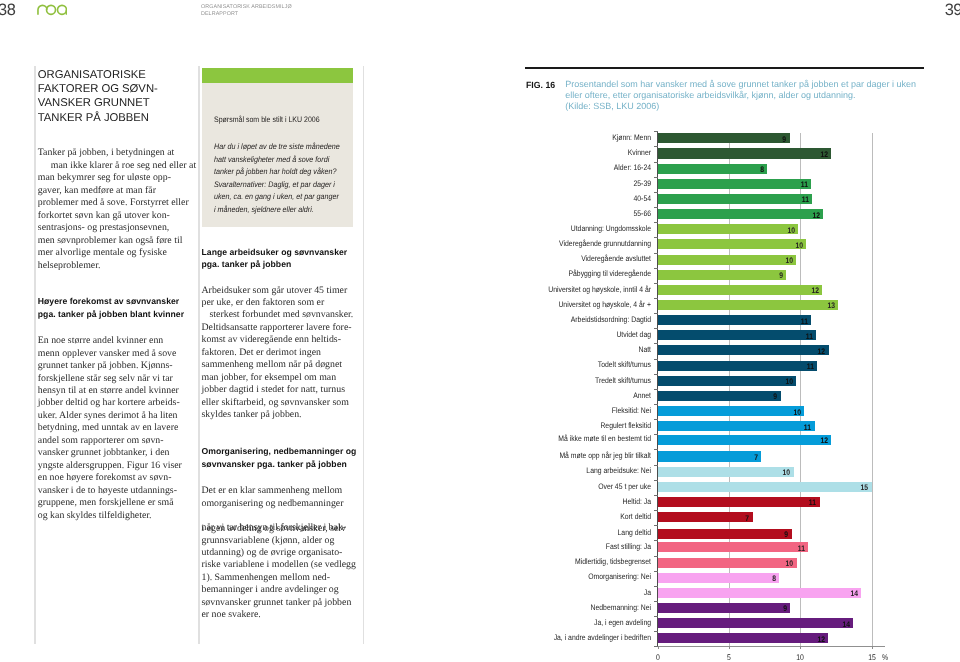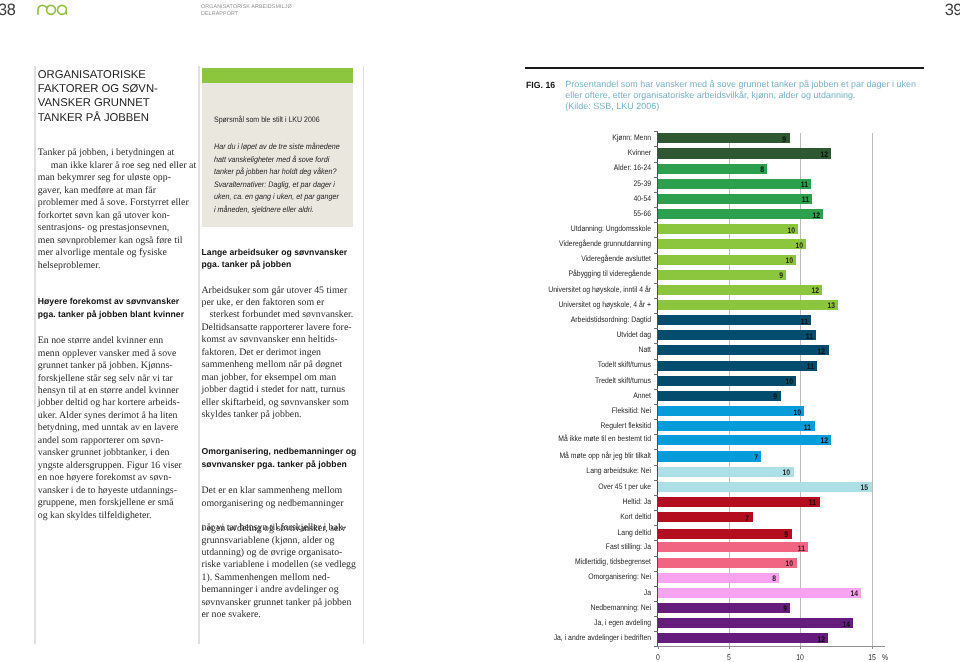--- a/index.html
+++ b/index.html
@@ -162,21 +162,21 @@
     </div>
     <div class="grp" id="g-s3h">
       <div class="hline" style="top: 246.6px; left: 0px;">Lange arbeidsuker og søvnvansker</div>
       <div class="hline" style="top: 259.2px; left: 0px;">pga. tanker på jobben</div>
     </div>
     <div class="grp" id="g-s3b">
       <div class="bline" style="top: 285.5px; left: 0px;">Arbeidsuker som går utover 45 timer</div>
       <div class="bline" style="top: 297.95px; left: 0px;">per uke, er den faktoren som er</div>
       <div class="bline" style="top: 310.4px; left: 8px;">sterkest forbundet med søvnvansker.</div>
       <div class="bline" style="top: 322.85px; left: 0px;">Deltidsansatte rapporterer lavere fore-</div>
-      <div class="bline" style="top: 335.3px; left: 0px;">komst av søvnvansker enn heltids-</div>
+      <div class="bline" style="top: 335.3px; left: 0px;">komst av videregående enn heltids-</div>
       <div class="bline" style="top: 347.75px; left: 0px;">faktoren. Det er derimot ingen</div>
       <div class="bline" style="top: 360.2px; left: 0px;">sammenheng mellom når på døgnet</div>
       <div class="bline" style="top: 372.65px; left: 0px;">man jobber, for eksempel om man</div>
       <div class="bline" style="top: 385.1px; left: 0px;">jobber dagtid i stedet for natt, turnus</div>
       <div class="bline" style="top: 397.55px; left: 0px;">eller skiftarbeid, og søvnvansker som</div>
       <div class="bline" style="top: 410px; left: 0px;">skyldes tanker på jobben.</div>
     </div>
     <div class="grp" id="g-s4h">
       <div class="hline" style="top: 446.2px; left: 0px;">Omorganisering, nedbemanninger og</div>
       <div class="hline" style="top: 458.7px; left: 0px;">søvnvansker pga. tanker på jobben</div>

